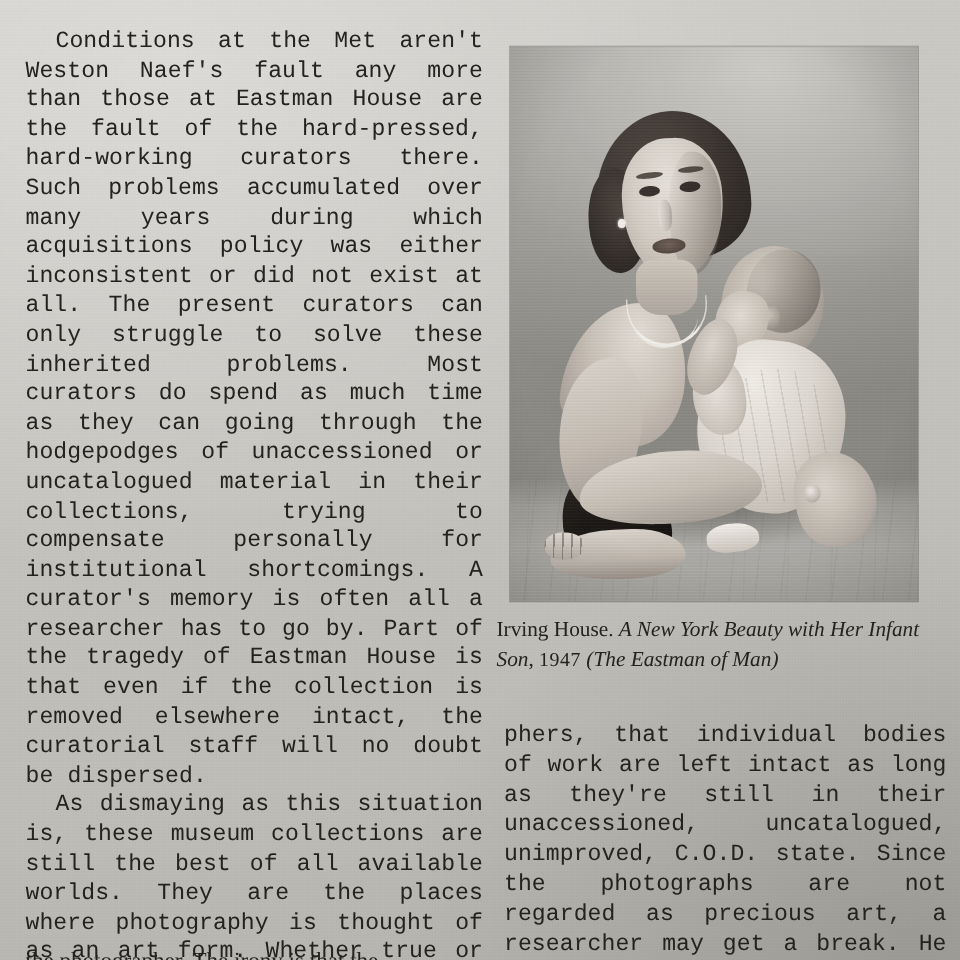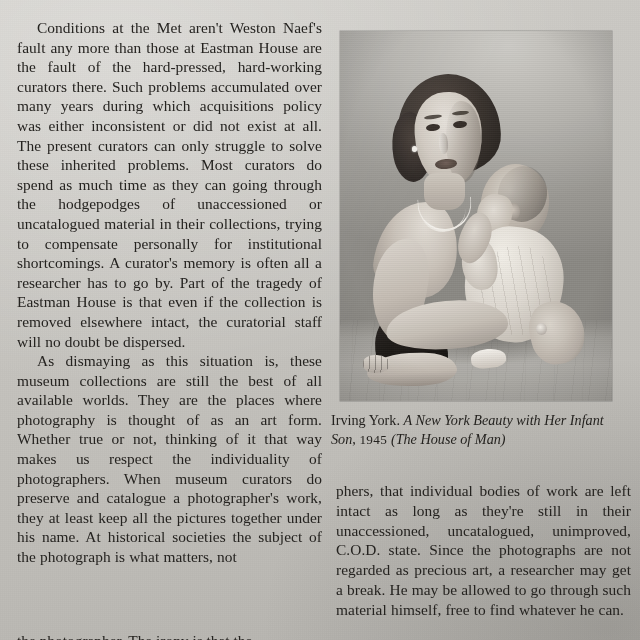--- a/index.html
+++ b/index.html
@@ -56,20 +56,21 @@
   #col-right-body {
     left: 336px;
     top: 481px;
     width: 295px;
     font-size: 15.4px;
     line-height: 19.8px;
   }
   .para {
     margin: 0;
     text-indent: 20px;
+    font-family: Liberation Mono, monospace;
   }
   .para + .para { margin-top: 0px; }
   .para.noindent { text-indent: 0; }
 
   
   .clip-line {
     position: absolute;
     left: 0;
     width: 100%;
     height: 9px;
@@ -420,24 +421,24 @@
       <div class="sh toes"></div>
       <div class="sh baby-foot"></div>
 
       <div class="photo-vignette"></div>
       <div class="photo-grain"></div>
       <div class="photo-sheen"></div>
     </div>
   </div>
 
   <div id="caption">
-    <span>Irving York.</span>
+    <span>Irving House.</span>
     <span class="it">A New York Beauty with Her Infant Son</span><span>,</span>
-    <span class="osf">1945</span>
-    <span class="it">(The House of Man)</span>
+    <span class="osf">1947</span>
+    <span class="it">(The Eastman of Man)</span>
   </div>
 
   <div class="col" id="col-right-body">
     <p class="para noindent">phers, that individual bodies of work are left intact as long as they're still in their unaccessioned, uncatalogued, unimproved, C.O.D. state. Since the photographs are not regarded as precious art, a researcher may get a break. He may be allowed to go through such material himself, free to find whatever he can.</p>
   </div>
 
   <div class="clip-line" style="position: absolute; left: 17px; width: 305px; top: 631px;">
       <div>the photographer. The irony is that the</div>
     </div>
     <div id="grain"></div>

